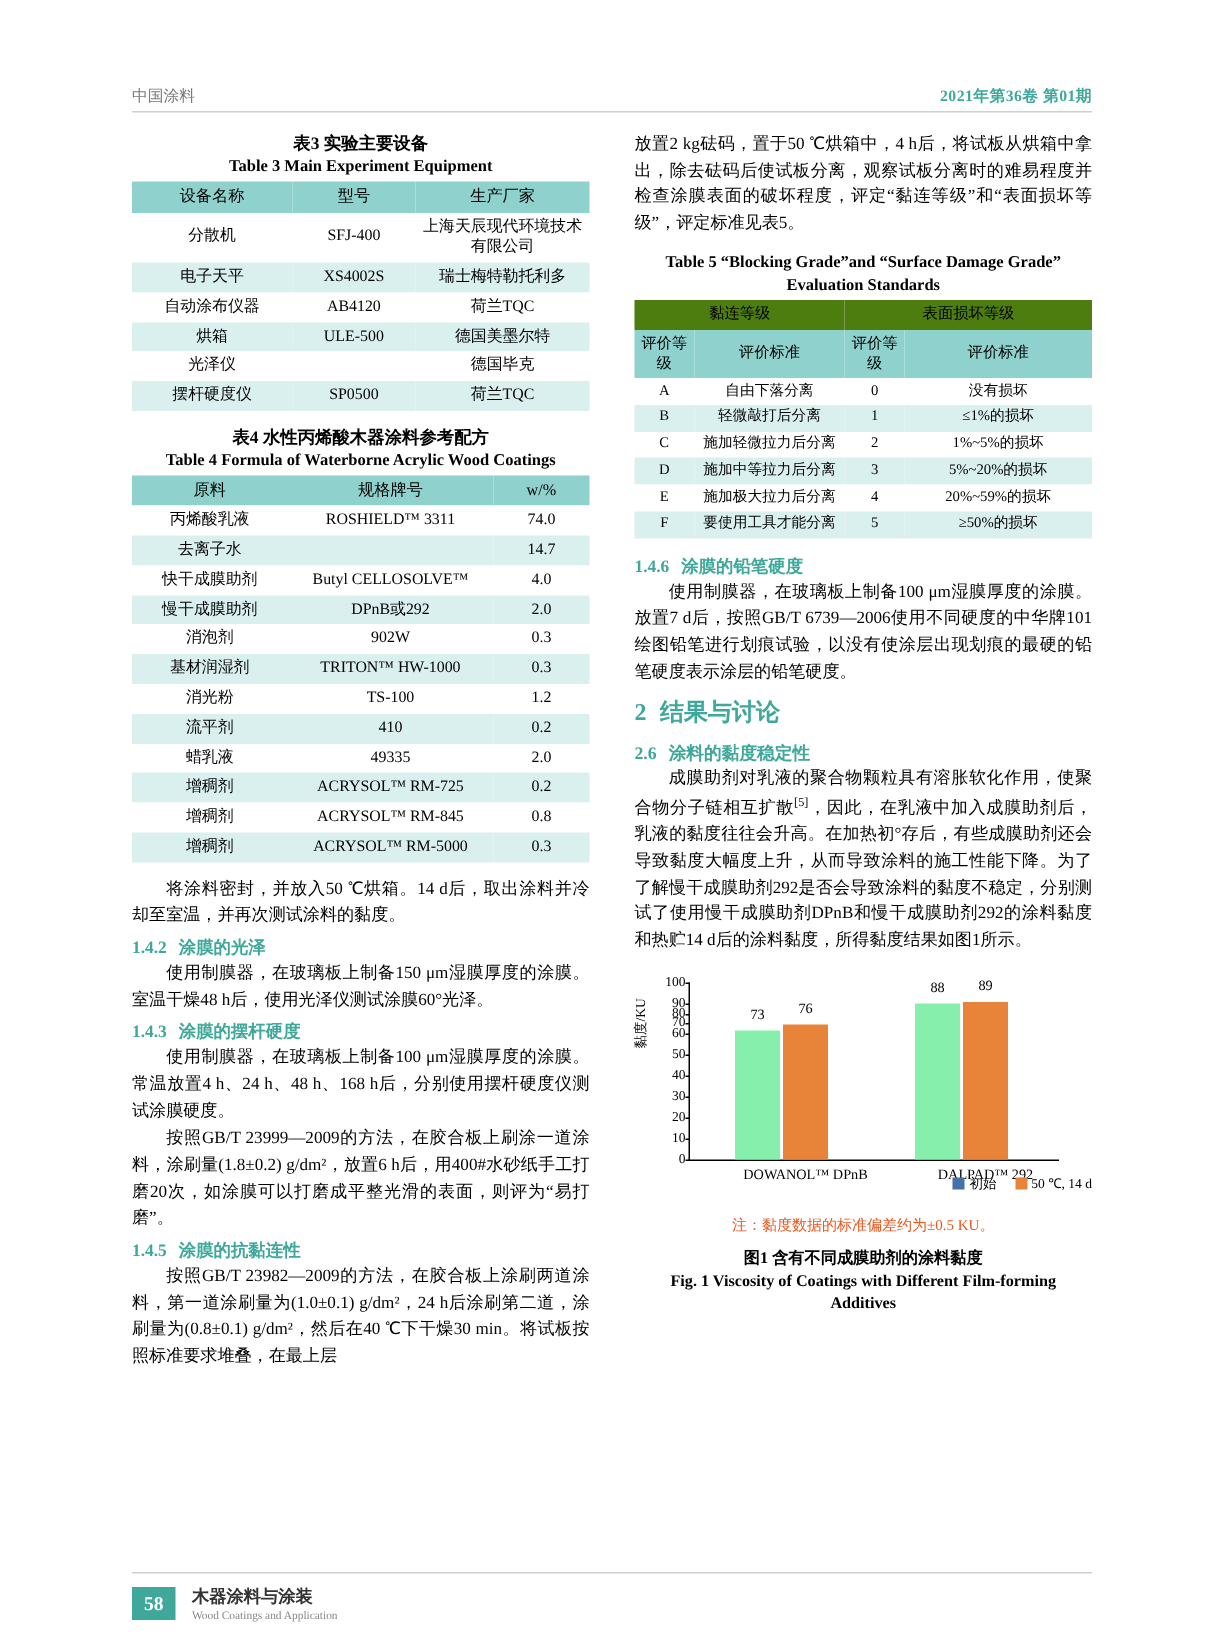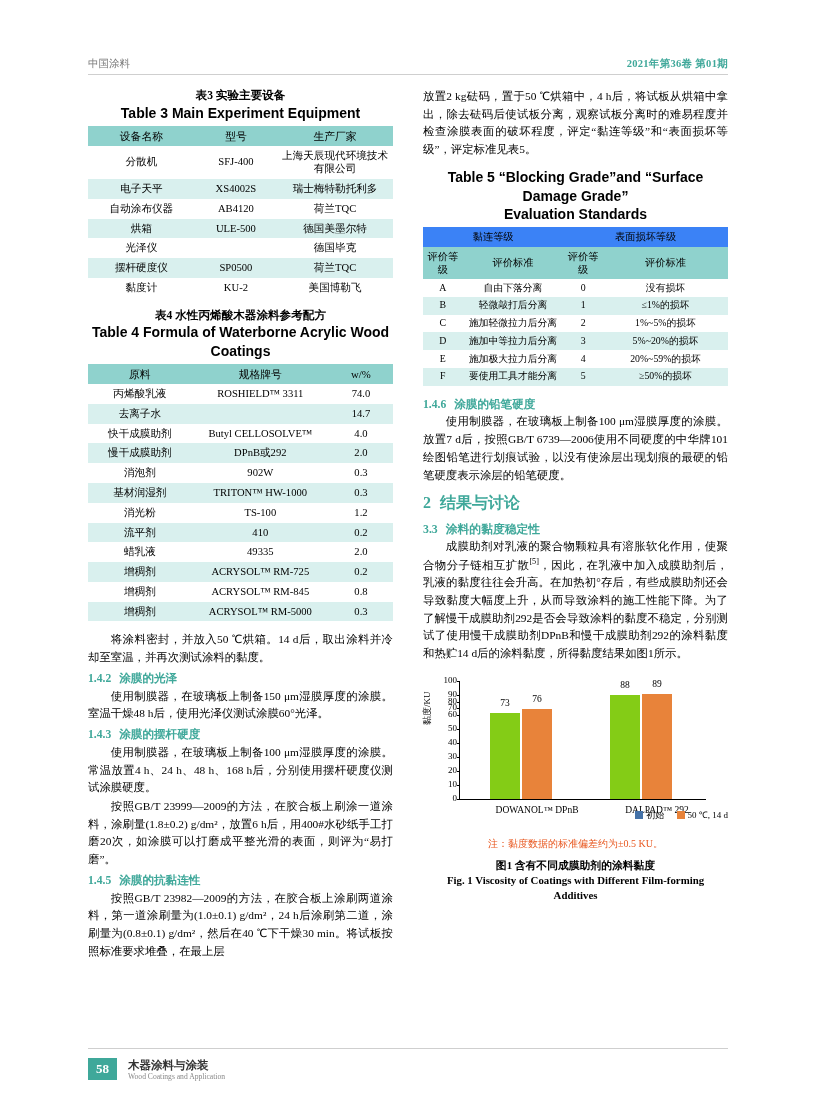--- a/index.html
+++ b/index.html
@@ -28,21 +28,21 @@
   .col { position:absolute; width:305px; font-size:11.4px; line-height:1.55; text-align:justify; }
   .colL { left:88px; top:88px; }
   .colR { left:423px; top:88px; }
 
   p { margin:0 0 1px 0; text-indent:2em; }
   .noind { text-indent:0; }
 
   
   .tcap { text-align:center; line-height:1.35; margin:0 0 3px 0; }
   .tcap .cn { font-weight:bold; font-size:11.6px; }
-  .tcap .en { font-weight:bold; font-size:14px; font-family:Liberation Sans, sans-serif; }
+  .tcap .en { font-weight:bold; font-size:11px; font-family:Liberation Serif, serif; }
 
   
   table { border-collapse:collapse; width:100%; font-size:10.6px; }
   td, th { padding:3px 2px; text-align:center; vertical-align:middle; line-height:1.3; }
   thead th { background:#8fd2cd; font-weight:normal; font-size:10.8px; color:#000; }
   tbody tr:nth-child(odd) { background:#ffffff; }
   tbody tr:nth-child(even) { background:#d9f0ee; }
   .tbl-wrap { margin-bottom:10px; }
 
   .tbl3 col.c1 { width:35%; }
@@ -53,21 +53,21 @@
   .tbl4 col.c2 { width:45%; }
   .tbl4 col.c3 { width:21%; }
 
   .tbl5 { font-size:9.8px; }
   .tbl5 th { font-size:10.2px; }
   .tbl5 td { padding:2.5px 1px; }
   .tbl5 col.c1 { width:13%; }
   .tbl5 col.c2 { width:33%; }
   .tbl5 col.c3 { width:13%; }
   .tbl5 col.c4 { width:41%; }
-  .tbl5 .grp { background:#3b82f6; }
+  .tbl5 .grp { background:#4d7c0f; }
 
   
   .h3 { color:#3fa89a; font-weight:bold; font-size:11.6px; text-indent:0; margin:3px 0 0 0; }
   .h3 .num { margin-right:8px; }
   .h2 { color:#3fa89a; font-weight:bold; font-size:16px; text-indent:0; margin:7px 0 2px 0; }
   .h2 .num { margin-right:9px; }
   .h2s { color:#3fa89a; font-weight:bold; font-size:11.8px; text-indent:0; margin:4px 0 0 0; }
   .h2s .num { margin-right:8px; }
 
   sup { font-size:.72em; vertical-align:super; }
@@ -77,21 +77,21 @@
   .chart-box { position:relative; width:305px; height:160px; }
   .ylab {
     position:absolute; left:-2px; top:52px;
     transform:rotate(-90deg); transform-origin:left top;
     font-size:9px; white-space:nowrap;
   }
   .plot { position:absolute; left:36px; top:8px; width:246px; height:118px; border-left:1px solid #000; border-bottom:1px solid #000; }
   .ytick { position:absolute; right:100%; transform:translateY(-50%); font-size:9px; padding-right:3px; }
   .ytickmark { position:absolute; right:100%; width:3px; height:1px; background:#000; }
   .bar { position:absolute; bottom:0; width:30px; }
-  .bar.blue { background:#84cc16; }
+  .bar.blue { background:#86efac; }
   .bar.orange { background:#e8833a; }
   .barval { position:absolute; bottom:100%; left:50%; transform:translateX(-50%); font-size:9.5px; padding-bottom:2px; white-space:nowrap; }
   .xlab { position:absolute; top:100%; padding-top:4px; font-size:9.5px; text-align:center; white-space:nowrap; transform:translateX(-50%); }
   .legend { position:absolute; left:0; top:136px; width:305px; text-align:right; font-size:9px; }
   .legend span.sw { display:inline-block; width:8px; height:8px; margin:0 3px -1px 10px; }
   .note { color:#e8571f; font-size:10px; text-align:center; margin-top:3px; }
   .figcap { text-align:center; font-size:10.8px; line-height:1.4; margin-top:7px; }
   .figcap .cn { font-weight:bold; }
   .figcap .en { font-weight:bold; }
 
@@ -160,25 +160,20 @@
             </tr>
           <tr>
               <td>光泽仪</td>
               <td></td>
               <td>德国毕克</td>
             </tr>
           <tr>
               <td>摆杆硬度仪</td>
               <td>SP0500</td>
               <td>荷兰TQC</td>
-            </tr>
-          <tr>
-              <td>黏度计</td>
-              <td>KU-2</td>
-              <td>美国博勒飞</td>
             </tr>
         </tbody>
       </table>
     </div>
 
     <div class="tbl-wrap">
       <div class="tcap">
         <div class="cn">表4   水性丙烯酸木器涂料参考配方</div>
         <div class="en">Table 4   Formula of Waterborne Acrylic Wood Coatings</div>
       </div>
@@ -340,21 +335,21 @@
               <td>≥50%的损坏</td>
             </tr>
         </tbody>
       </table>
     </div>
 
     <p class="h3"><span class="num">1.4.6</span><span>涂膜的铅笔硬度</span></p>
     <p>使用制膜器，在玻璃板上制备100 μm湿膜厚度的涂膜。放置7 d后，按照GB/T 6739—2006使用不同硬度的中华牌101绘图铅笔进行划痕试验，以没有使涂层出现划痕的最硬的铅笔硬度表示涂层的铅笔硬度。</p>
 
     <p class="h2"><span class="num">2</span><span>结果与讨论</span></p>
-    <p class="h2s"><span class="num">3.3</span><span>涂料的黏度稳定性</span></p>
+    <p class="h2s"><span class="num">2.6</span><span>涂料的黏度稳定性</span></p>
     <p><span>成膜助剂对乳液的聚合物颗粒具有溶胀软化作用，使聚合物分子链相互扩散</span><sup>[5]</sup><span>，因此，在乳液中加入成膜助剂后，乳液的黏度往往会升高。在加热初°存后，有些成膜助剂还会导致黏度大幅度上升，从而导致涂料的施工性能下降。为了了解慢干成膜助剂292是否会导致涂料的黏度不稳定，分别测试了使用慢干成膜助剂DPnB和慢干成膜助剂292的涂料黏度和热贮14 d后的涂料黏度，所得黏度结果如图1所示。</span></p>
 
     <div class="fig">
       <div class="chart-box">
         <div class="ylab">黏度/KU</div>
         <div class="plot">
 
           <div class="ytick" style="top:100%">0</div>
           <div class="ytick" style="top:88.2%">10</div>
           <div class="ytick" style="top:76.5%">20</div>

